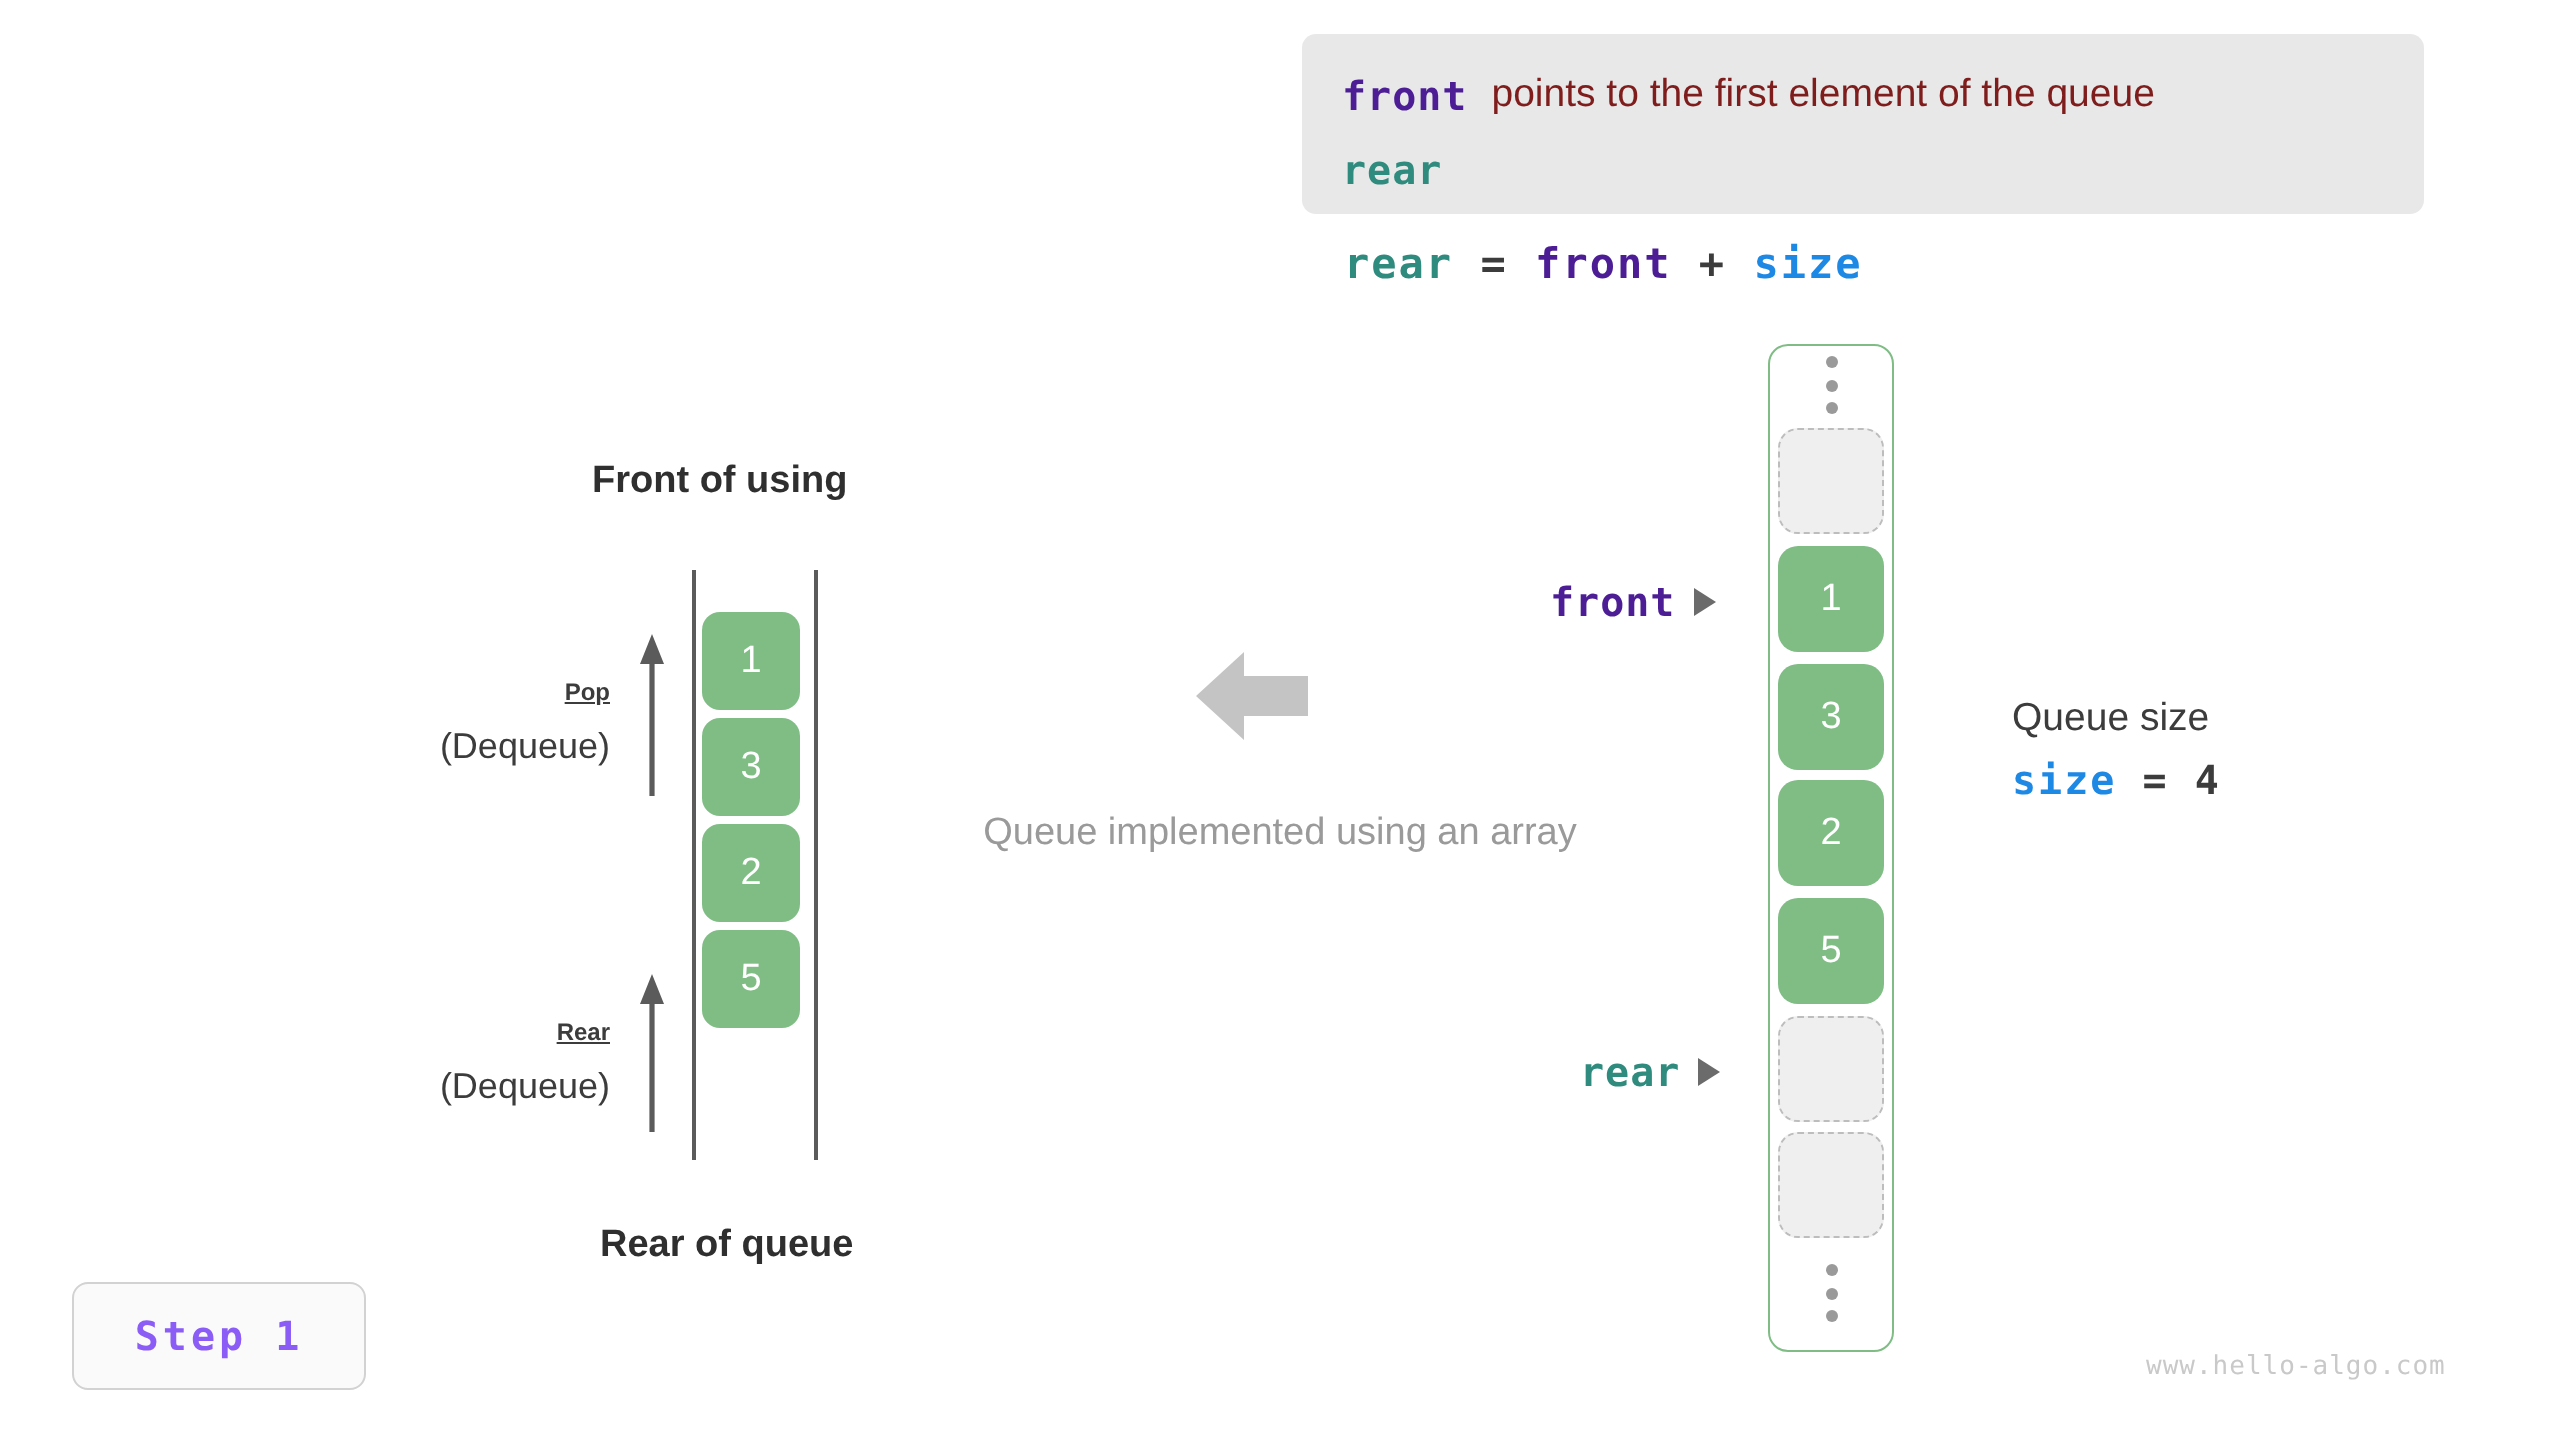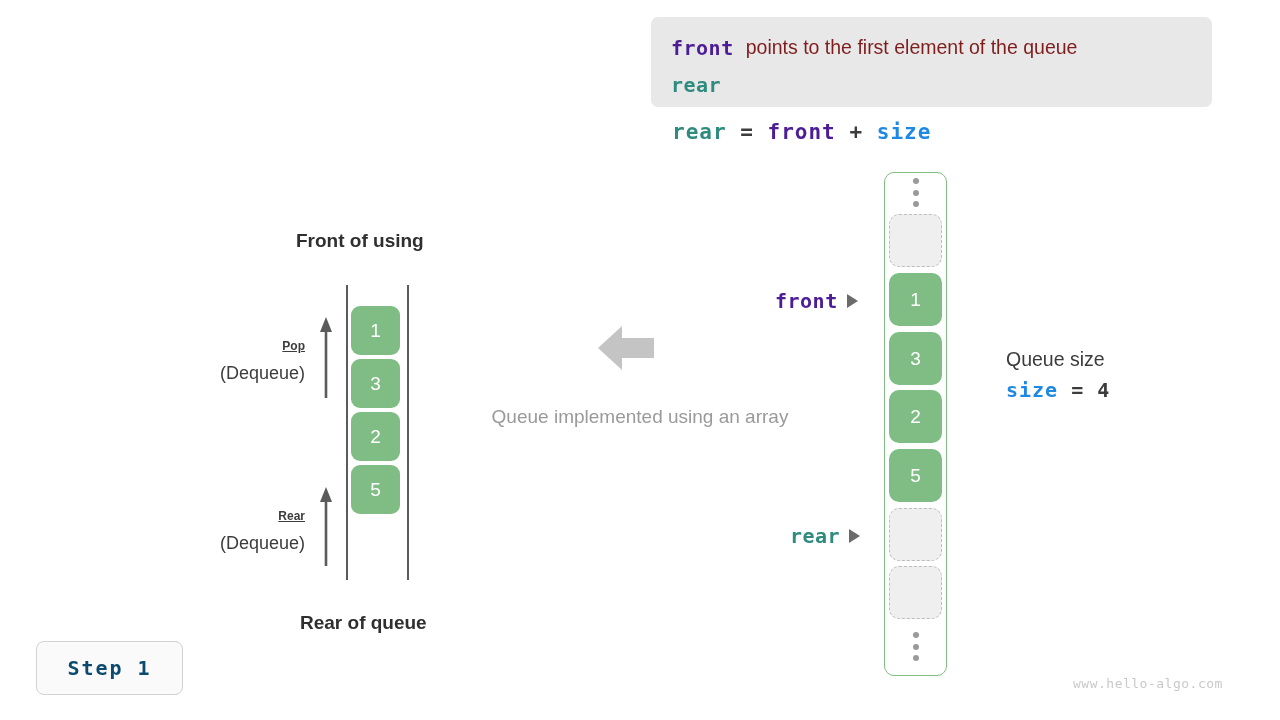--- a/index.html
+++ b/index.html
@@ -233,21 +233,21 @@
     width: 145px;
     height: 52px;
     border: 1.4px solid #d2d2d2;
     border-radius: 8px;
     background: #fafafa;
     display: flex;
     align-items: center;
     justify-content: center;
     font-size: 20px;
     letter-spacing: 2px;
-    color: #0c4a6e;
+    color: #8b5cf6;
   }
 
   
   #watermark {
     left: 1073px;
     top: 676px;
     font-family: "DejaVu Sans Mono", "Liberation Mono", monospace;
     font-size: 13px;
     color: #c9c9c9;
     letter-spacing: 0.5px;

